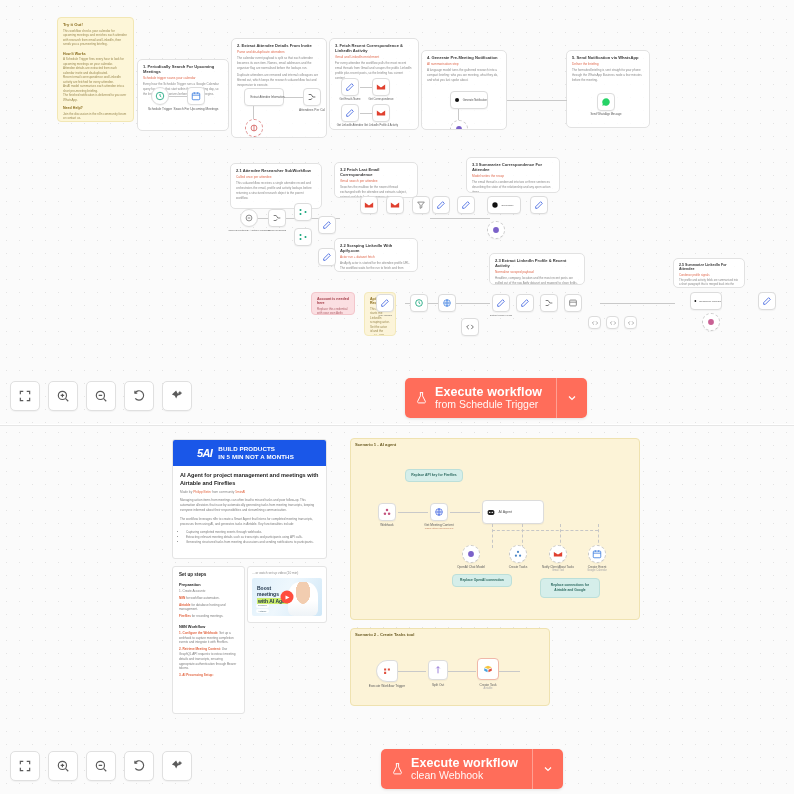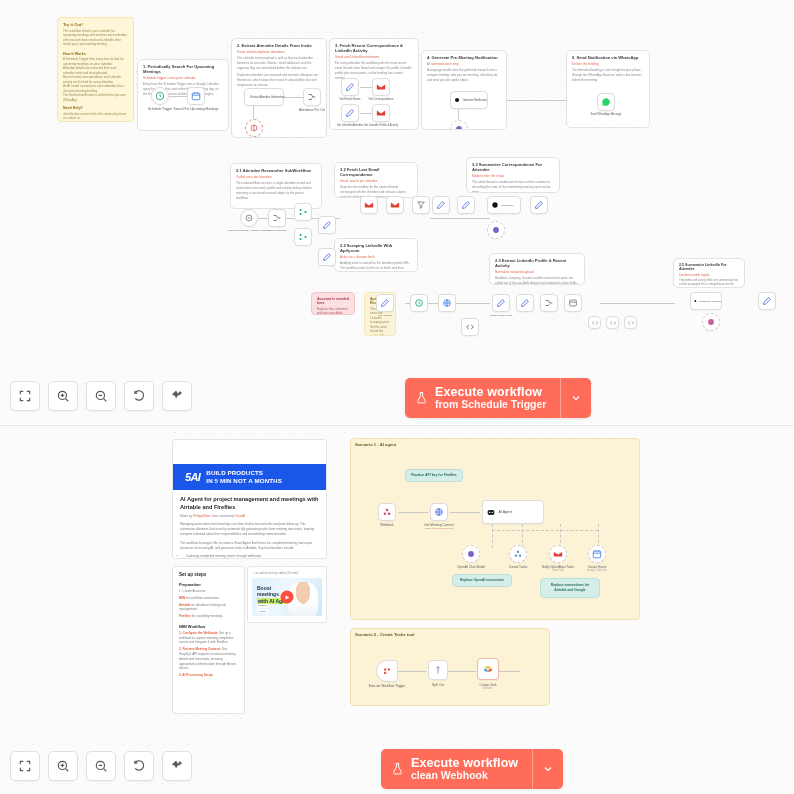--- a/index.html
+++ b/index.html
@@ -47,21 +47,21 @@
     box-shadow: 0 1px 3px rgba(0,0,0,.10); }
   #exec-top    { left: 405px; top: 378px; }
   .exec-main {
     background: #ff6d5a; color: #fff;
     display: flex; align-items: center; gap: 7px;
     padding: 7px 14px 7px 10px;
     border-right: 1px solid rgba(255,255,255,.35);
   }
   .exec-labels { display: flex; flex-direction: column; line-height: 1.12; }
   .exec-line1 { font-size: 12.5px; font-weight: 700; letter-spacing: .1px; }
-  .exec-line2 { font-size: 10.5px; font-weight: 700; opacity: .95; }
+  .exec-line2 { font-size: 10.5px; font-weight: 400; opacity: .95; }
   .exec-caret {
     background: #ff6d5a; color: #fff; width: 30px;
     display: flex; align-items: center; justify-content: center;
   }
 
   
   .note {
     position: absolute; border-radius: 4px;
     padding: 4px 5px; overflow: hidden;
   }
@@ -119,21 +119,21 @@
   .edge-dash { position: absolute; border-left: 1px dashed #c6c6c6; }
   .edge-dash.h { border-left: none; border-top: 1px dashed #c6c6c6; height: 0; }
 
   
   .doc-card {
     position: absolute; background: #fff; border: 1px solid #e4e4e4;
     border-radius: 3px; overflow: hidden;
   }
   .doc-banner {
     background: #1a57e8; color: #fff; height: 26px;
-    display: flex; align-items: center; gap: 6px; padding: 0 12px; margin-top: 24px;
+    display: flex; align-items: center; gap: 6px; padding: 0 24px;
   }
   .doc-logo { font-size: 11px; font-weight: 800; font-style: italic; letter-spacing: -.6px; }
   .doc-banner-text { font-size: 6.2px; font-weight: 800; line-height: 1.22; letter-spacing: .1px; }
   .doc-pad { padding: 5px 7px 7px; }
   .doc-h1 { font-size: 5.6px; font-weight: 700; color: #1d1d1d; line-height: 1.45; display:block; }
   .doc-meta { font-size: 3.2px; color: #888; margin-top: 3px; display: block; }
   .doc-meta .lnk { color: #e2643f; }
   .doc-p { font-size: 3.05px; color: #7c7c7c; line-height: 1.65; margin-top: 4px; display: block; }
   .doc-ul { margin: 3px 0 0 0; padding-left: 6px; }
   .doc-ul li { font-size: 3.05px; color: #7c7c7c; line-height: 1.6; }

